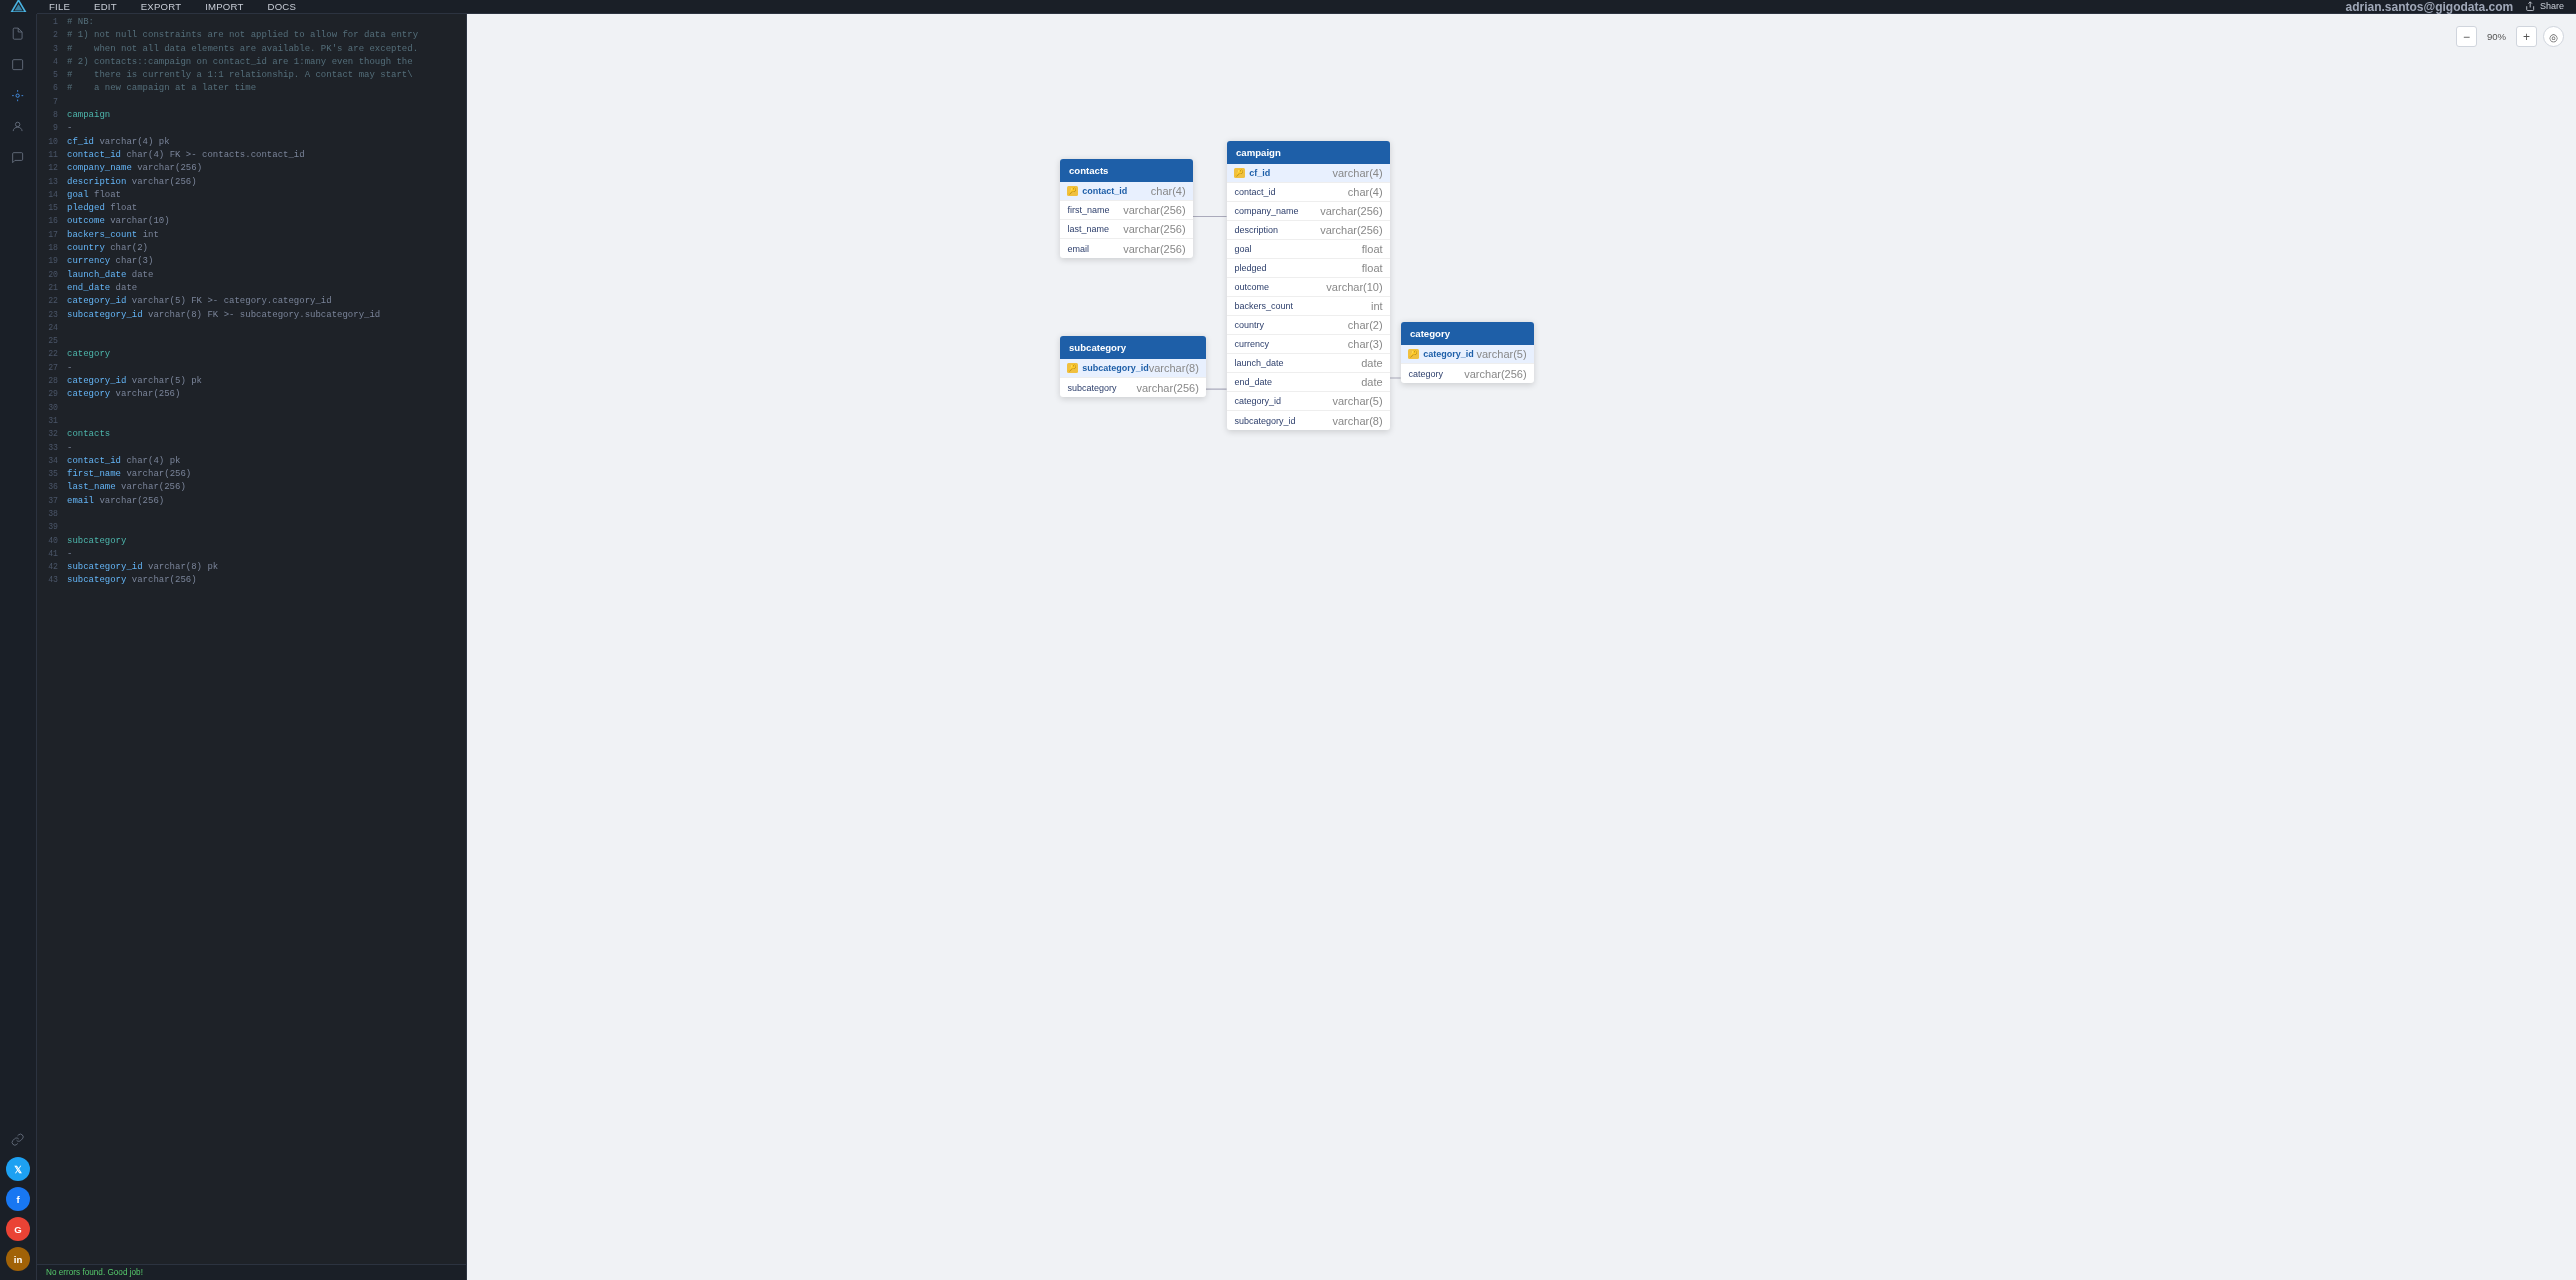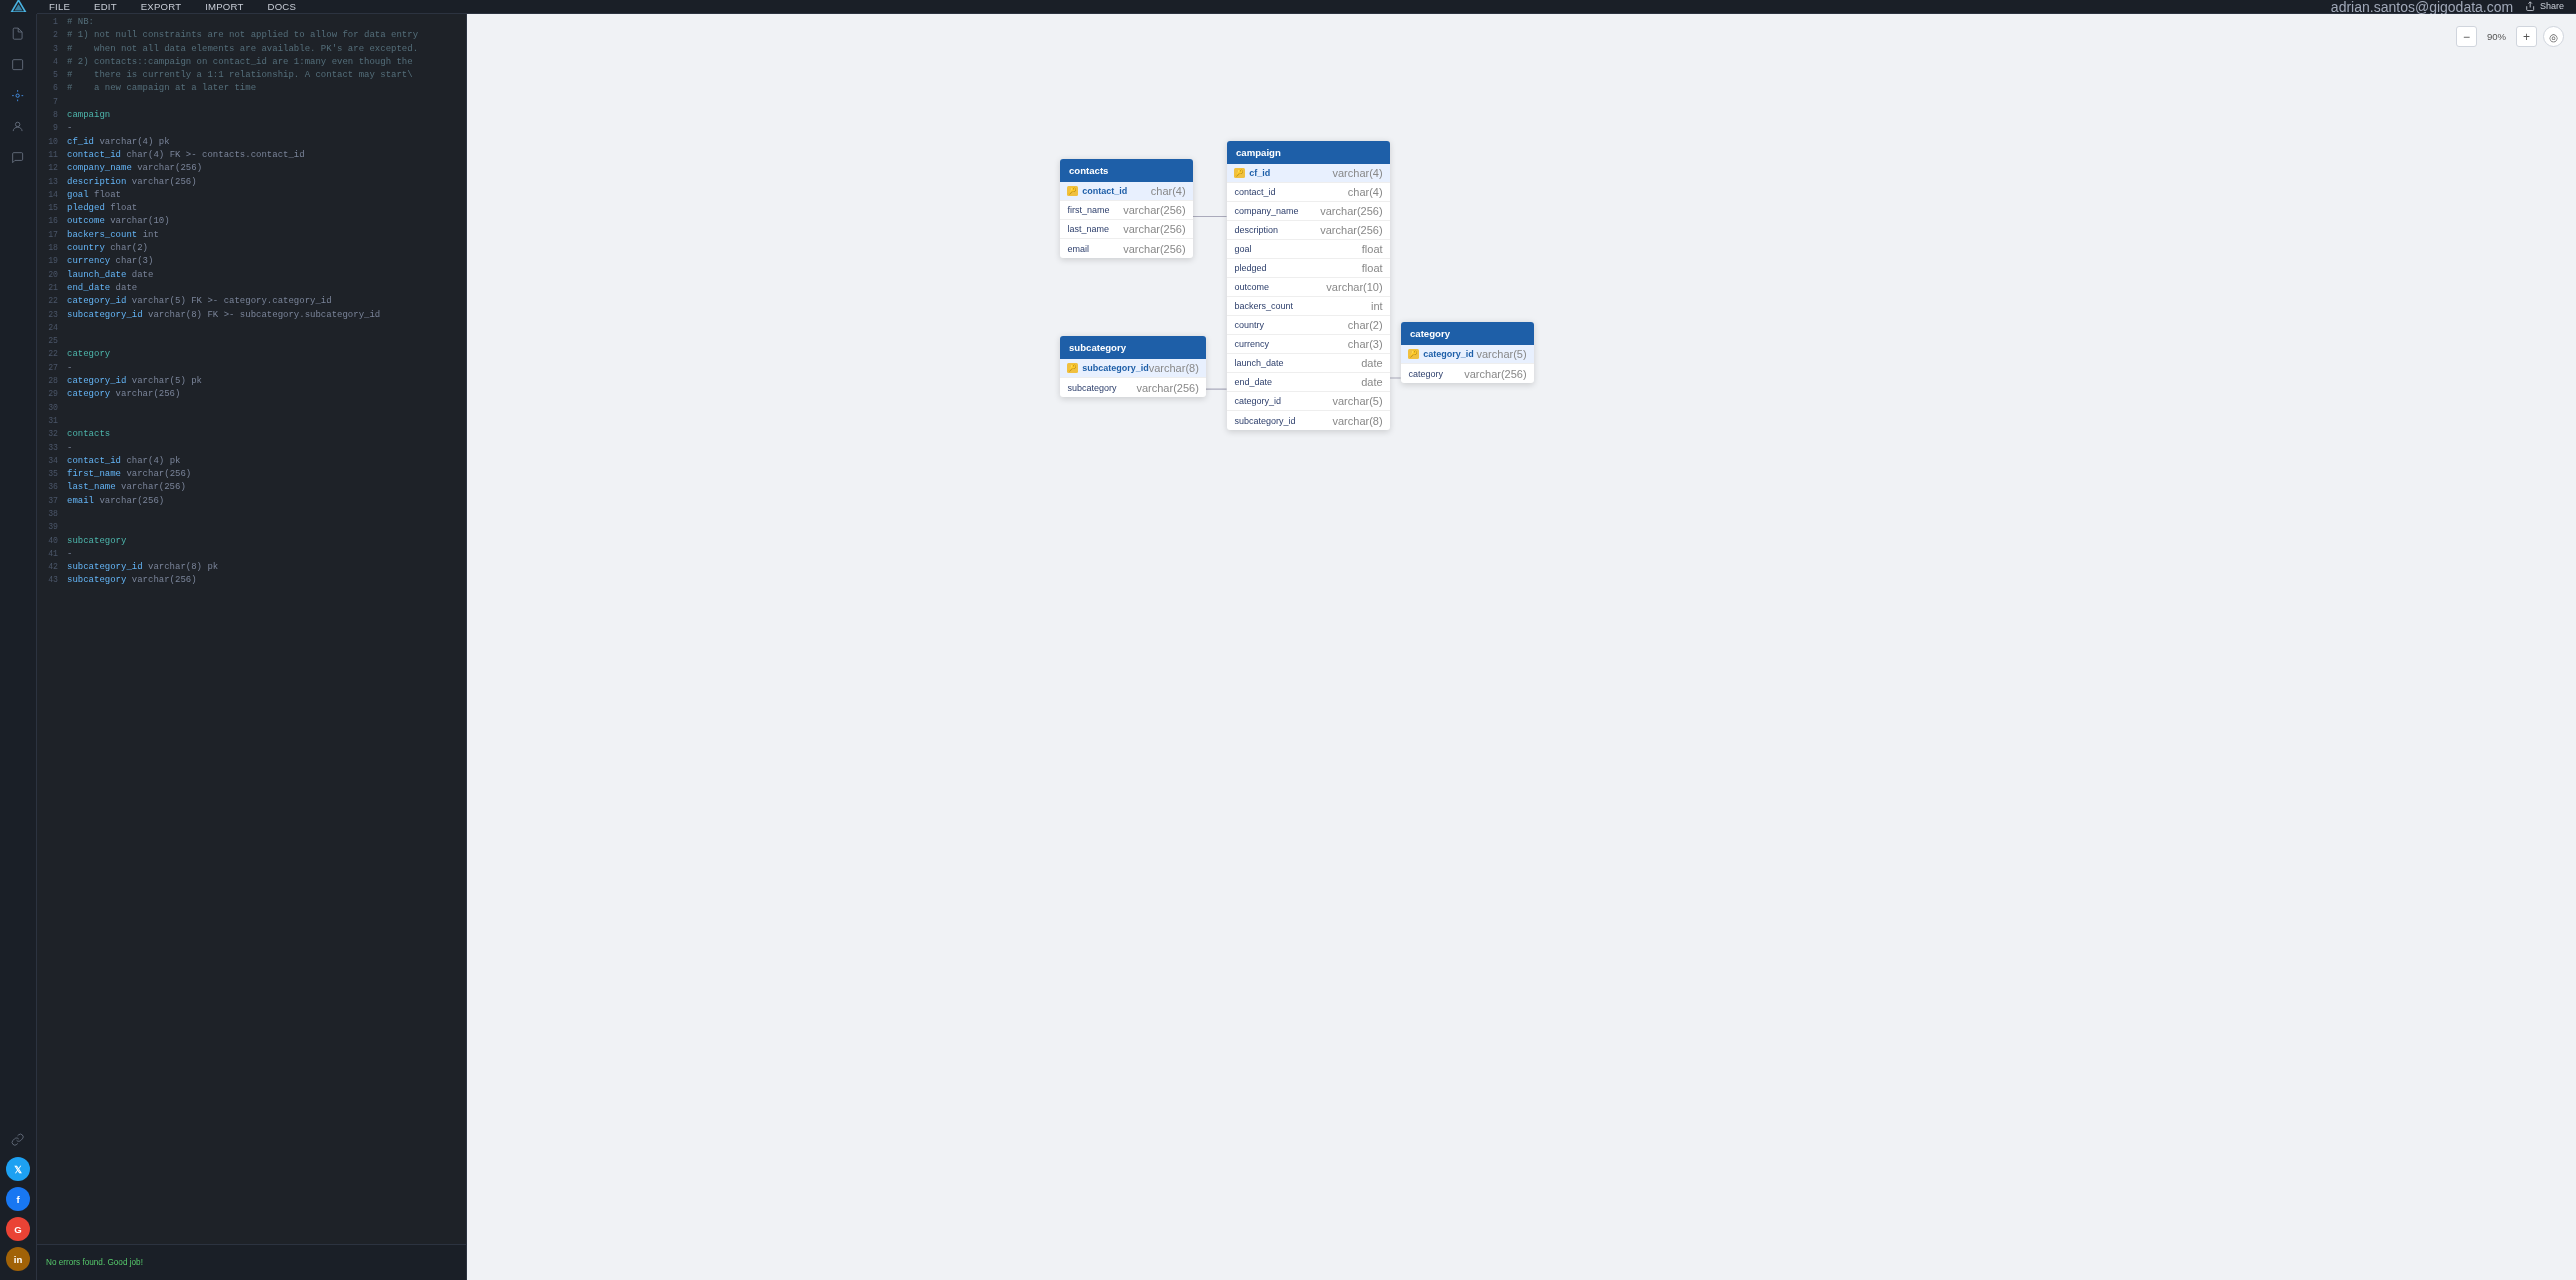--- a/index.html
+++ b/index.html
@@ -14,21 +14,21 @@
       width: 37px; height: 31px; display: flex; align-items: center; justify-content: center;
       background: #1a1f27;
     }
     .logo svg { width: 19px; height: 19px; }
     .nav-items { display: flex; align-items: center; gap: 0; }
     .nav-item {
       color: #c8cdd6; font-size: 9.6px; padding: 0 12px; height: 31px;
       display: flex; align-items: center; cursor: pointer; letter-spacing: 0.2px;
     }
     .nav-right { margin-left: auto; display: flex; align-items: center; gap: 12px; padding-right: 12px; }
-    .user-email { color: #a0a8b8; font-size: 14px; }
+    .user-email { color: #a0a8b8; font-size: 12px; font-weight: bold; }
     .share-btn {
       display: flex; align-items: center; gap: 4.4px;
       color: #c8cdd6; font-size: 9px; cursor: pointer;
       background: none; border: none; justify-content: space-between;
     }
 
     
     .main-layout {
       display: flex; flex: 1; overflow: hidden;
     }
@@ -72,21 +72,21 @@
     .line-num {
       color: #4a5568; min-width: 24px; text-align: right; padding-right: 9px;
       font-size: 8.2px; user-select: none; flex-shrink: 0;
     }
     .line-content { color: #7a8499; white-space: pre; flex: 1; }
     .kw-green { color: #4db6ac; }
     .kw-blue { color: #64b5f6; }
     .kw-comment { color: #546e7a; }
 
     .status-bar {
-      background: #1a1f27; padding: 13px 9px; font-size: 8.2px;
+      background: #1a1f27; padding: 3px 9px; font-size: 8.2px;
       color: #56c96b; border-top: 0.7px solid #2c3340; flex-shrink: 0;
     }
 
     
     .diagram-panel {
       flex: 1; background: #f0f2f5; position: relative; overflow: hidden;
     }
     .diagram-controls {
       position: absolute; top: 12px; right: 12px; display: flex; align-items: center;
       gap: 6px; z-index: 10;

